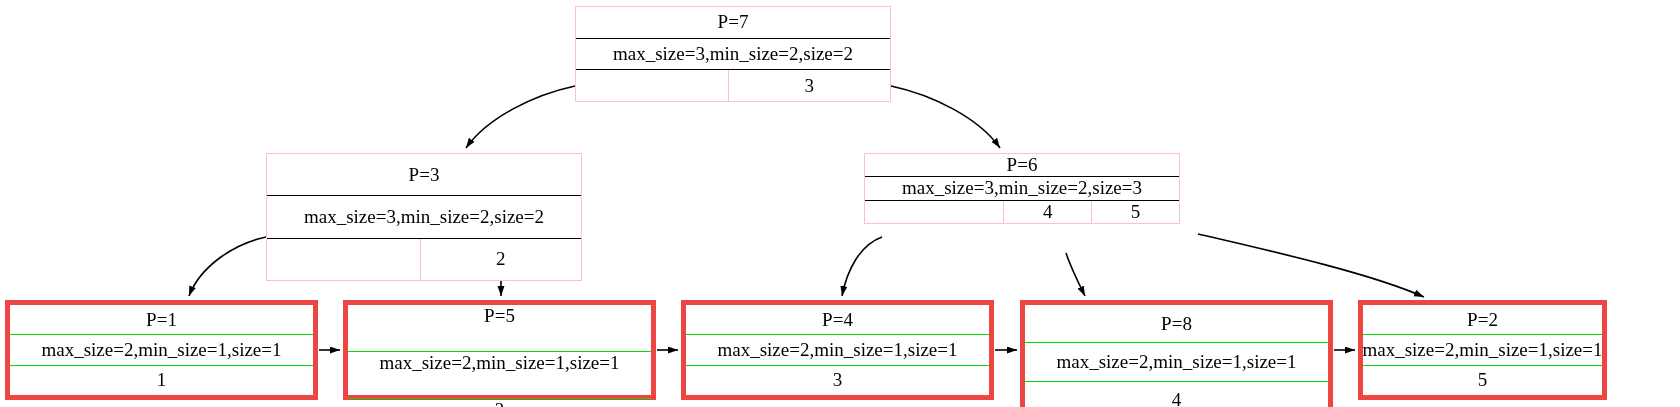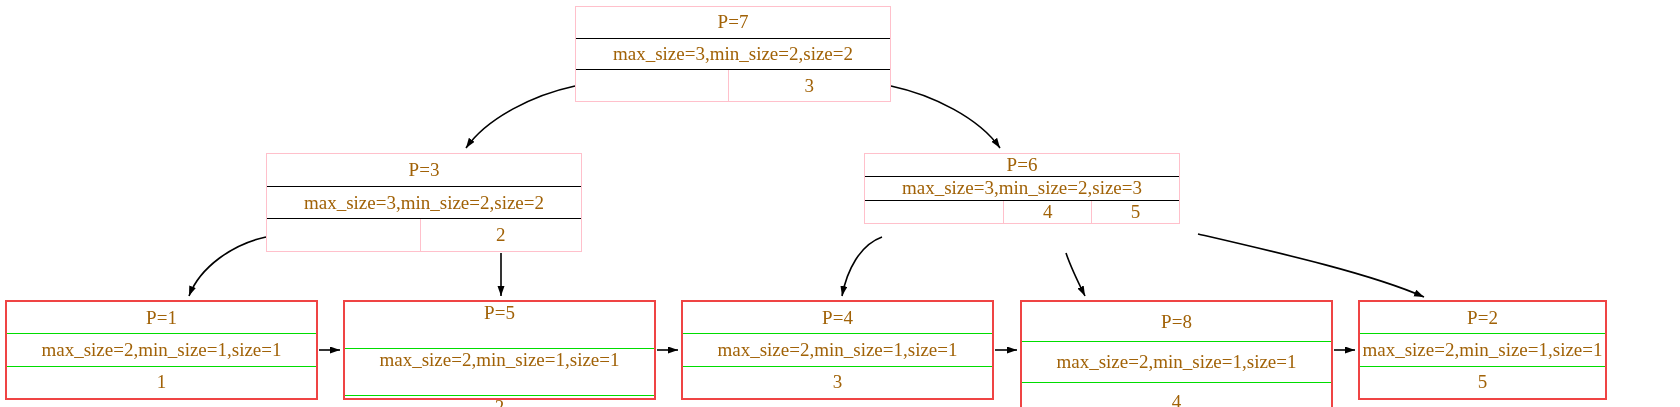--- a/index.html
+++ b/index.html
@@ -2,32 +2,32 @@
 <html><head>
 <meta charset="utf-8">
 <style>
   html,body{margin:0;padding:0;background:#ffffff;}
   .stage{
     position:relative;
     width:1680px;height:407px;
     background:#ffffff;
     font-family:"Liberation Serif","DejaVu Serif",serif;
     font-size:19px;
-    color:#a16207;
+    color:#000000;
     overflow:hidden;
   }
   .edges{position:absolute;left:0;top:0;width:1680px;height:407px;pointer-events:none;}
   .node{
     position:absolute;
     background:#ffffff;
     display:flex;flex-direction:column;
     box-sizing:border-box;
   }
   .node.internal{border:1px solid #ffc0cb;}
-  .node.leaf{border:2px solid #ef4444;}
+  .node.leaf{border:5px solid #ef4444;}
   .row{
     display:flex;align-items:center;justify-content:center;
     box-sizing:border-box;
     flex:1 1 0;
     white-space:nowrap;
   }
   .internal .row + .row{border-top:1px solid #000000;}
   .leaf .row + .row{border-top:1px solid #00dd00;}
   .cells{display:flex;flex-direction:row;align-items:stretch;padding:0;}
   .cell{
@@ -64,21 +64,21 @@
 
   <div class="node internal" style="left:575px;top:6px;width:316px;height:96px;">
     <div class="row">P=7</div>
     <div class="row">max_size=3,min_size=2,size=2</div>
     <div class="row cells">
       <div class="cell" style="flex:153 0 0;"></div>
       <div class="cell" style="flex:163 0 0;">3</div>
     </div>
   </div>
 
-  <div class="node internal" style="left:266px;top:153px;width:316px;height:99px;">
+  <div class="node internal" style="left:266px;top:153px;width:316px;height:128px;">
     <div class="row">P=3</div>
     <div class="row">max_size=3,min_size=2,size=2</div>
     <div class="row cells">
       <div class="cell" style="flex:154 0 0;"></div>
       <div class="cell" style="flex:162 0 0;">2</div>
     </div>
   </div>
 
   <div class="node internal" style="left:864px;top:153px;width:316px;height:71px;">
     <div class="row">P=6</div>

